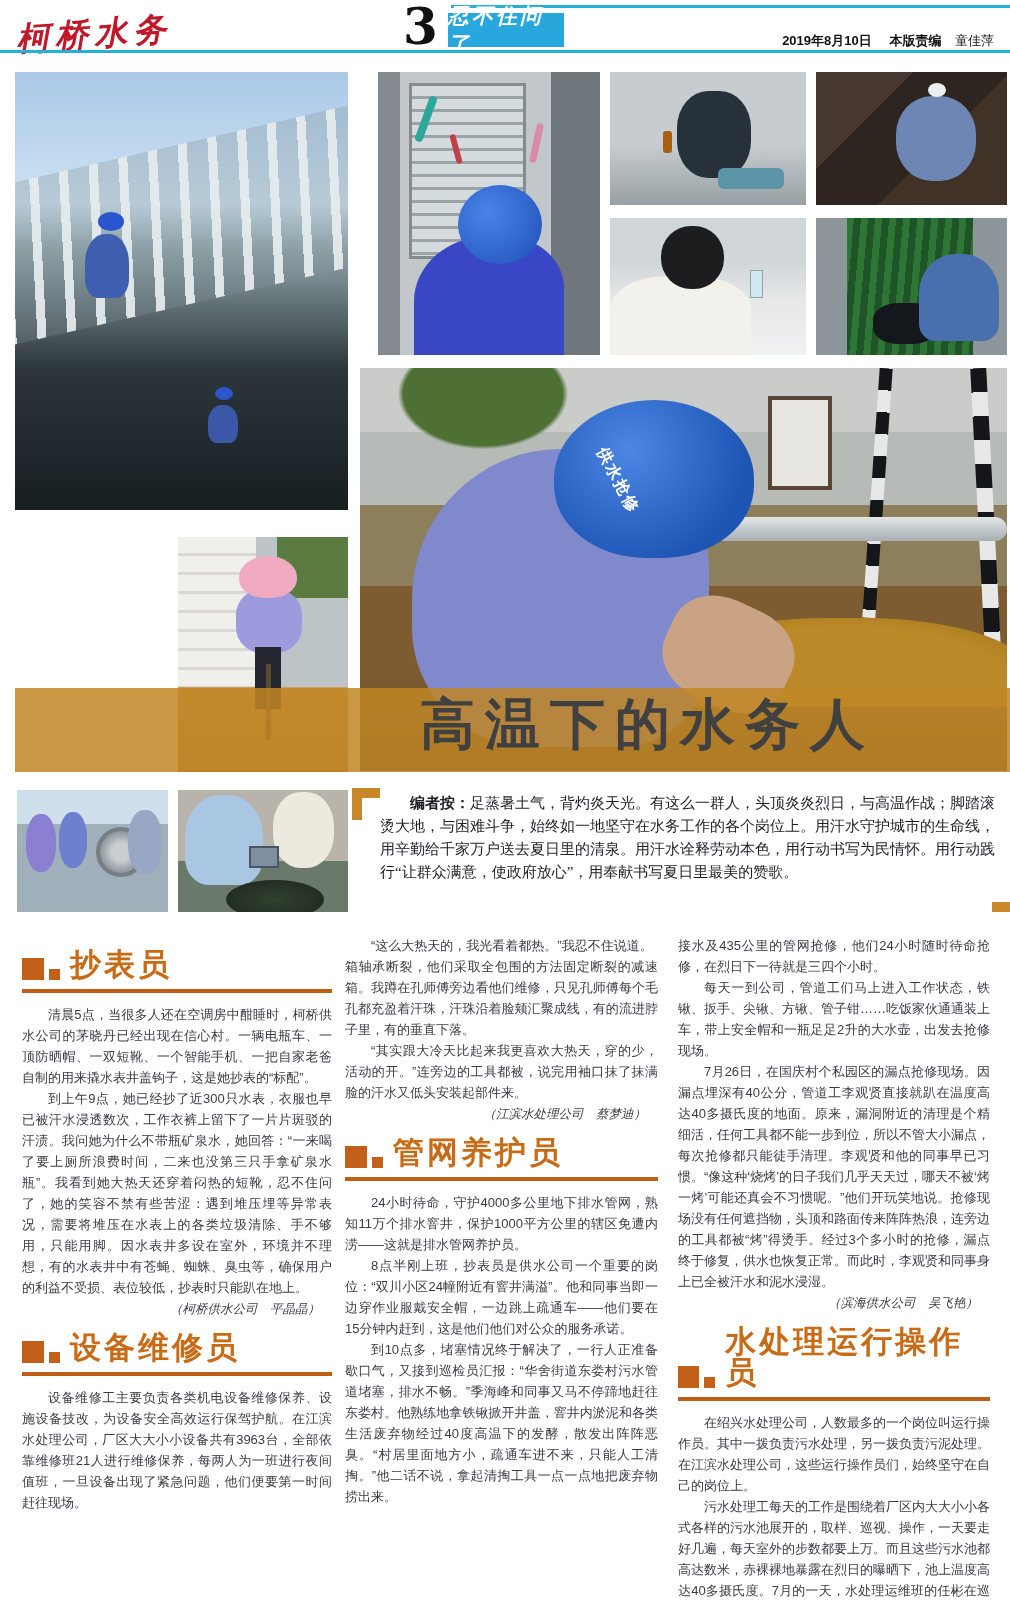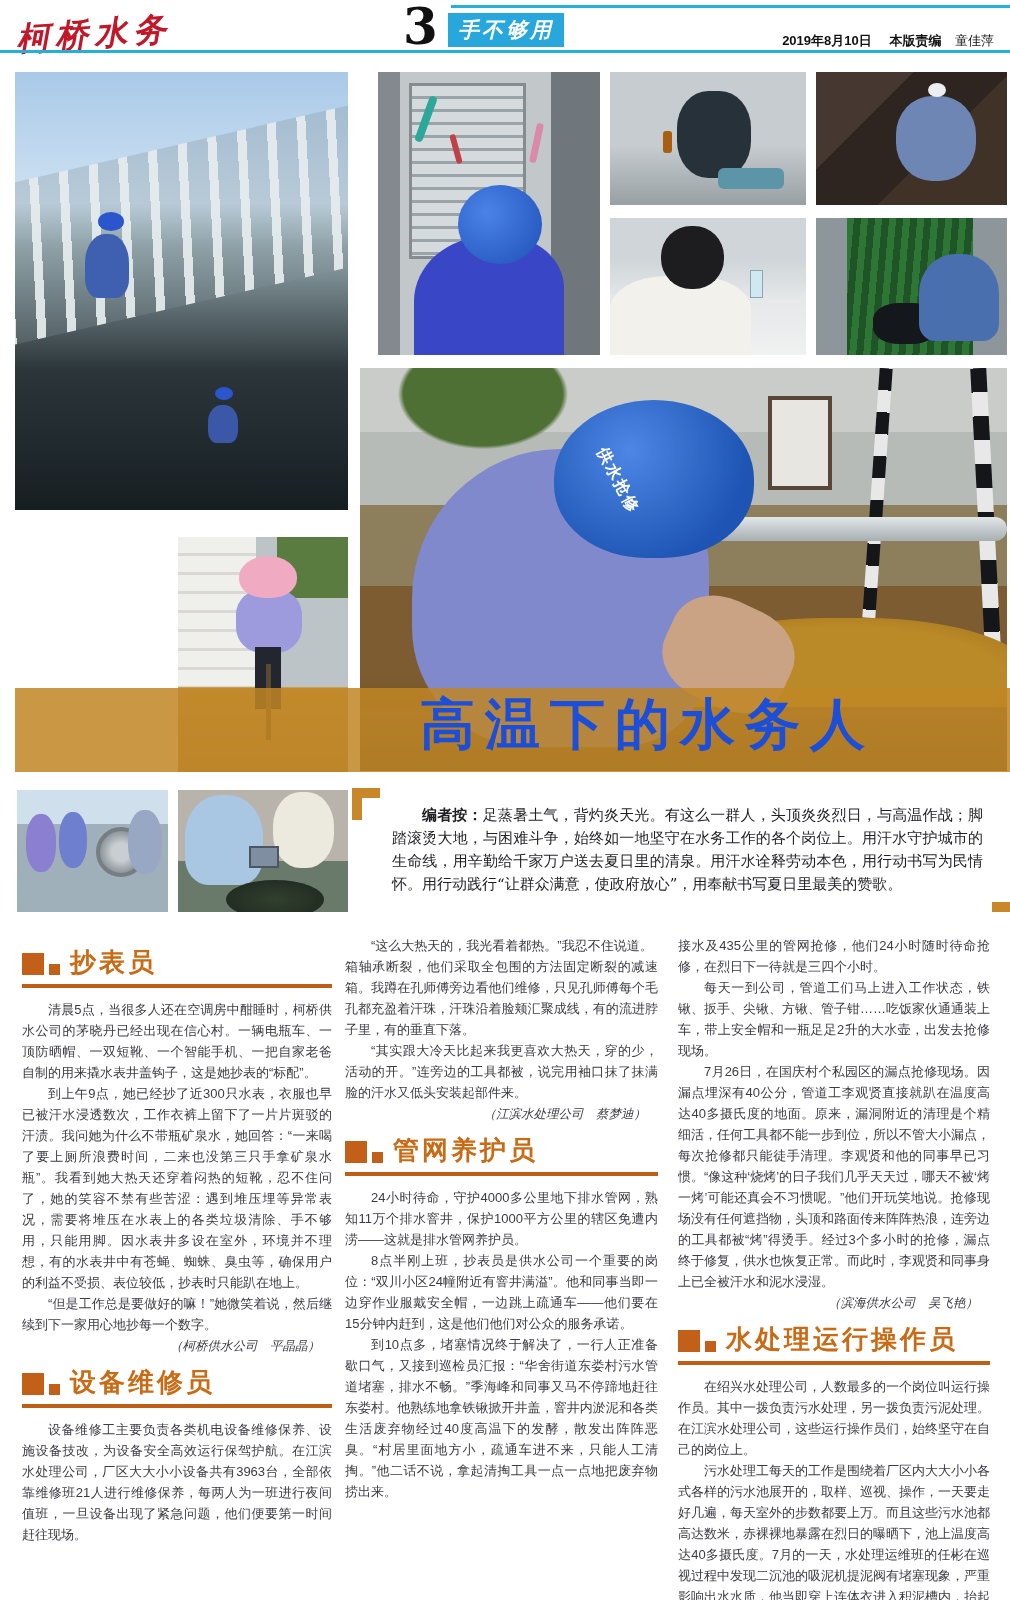--- a/index.html
+++ b/index.html
@@ -99,57 +99,57 @@
   .ph-manhole{left:178px;top:790px;width:170px;height:122px;
      background:linear-gradient(180deg,#b8b4ac 0 58%,#6a7a6a 58% 100%);}
   .mh1{left:4%;top:4%;width:46%;height:74%;background:#a9c6e2;border-radius:45% 45% 30% 30%;}
   .mh2{right:8%;top:2%;width:36%;height:62%;background:#eceadf;border-radius:45%;}
   .hole{left:28%;bottom:-6%;width:58%;height:32%;border-radius:50%;
      background:radial-gradient(ellipse,#31402f,#1c261c);}
   .tablet{left:42%;top:46%;width:26px;height:18px;background:#7f8ea0;border:2px solid #4a5664;}
   
   .band{position:absolute;left:15px;top:688px;width:995px;height:84px;
      background:rgba(193,134,36,0.85);z-index:5;}
-  .headline{position:absolute;left:420px;top:697px;z-index:6;color:#1d4ed8;font-weight:bold;
+  .headline{position:absolute;left:420px;top:697px;z-index:6;color:#404040;font-weight:bold;
      font-size:55px;letter-spacing:10px;line-height:1;}
   
   .ed-note{position:absolute;left:368px;top:786px;width:637px;height:126px;padding:2px 6px 0 8px;
      box-sizing:border-box;font-family:"DejaVu Serif",serif;font-size:15px;line-height:23px;
      color:#1f1f24;text-align:justify;}
-  .ed-note p{margin:16px;text-indent:2em;}
+  .ed-note p{margin:4px;text-indent:2em;font-family:Liberation Serif, serif;}
   .ed-note .lbl{font-weight:bold;}
   .crn-tl{position:absolute;left:352px;top:788px;width:18px;height:22px;
      border-left:10px solid #c8882a;border-top:10px solid #c8882a;}
   .crn-br{position:absolute;left:992px;top:880px;width:18px;height:22px;
      border-right:10px solid #c8882a;border-bottom:10px solid #c8882a;}
   
   .col{position:absolute;top:935px;height:665px;overflow:hidden;}
   .col-1{left:22px;width:310px;}
   .col-2{left:345px;width:313px;}
   .col-3{left:678px;width:312px;}
   .sec-head{display:flex;align-items:flex-end;margin:14px 0 0 0;}
   .sq-big{width:22px;height:22px;background:#c2601a;}
   .sq-small{width:11px;height:11px;background:#c2601a;margin-left:5px;}
-  .sec-title{color:#c96a15;font-size:26px;font-weight:bold;letter-spacing:3px;line-height:1;margin-left:10px;}
+  .sec-title{color:#c96a15;font-size:31px;font-weight:bold;letter-spacing:3px;line-height:1;margin-left:10px;}
   .sec-rule{height:4px;background:#bf5f16;margin:9px 0 11px 0;}
   .para{font-size:13px;line-height:21px;text-align:justify;margin:0;color:#3b3b44;}
   .para.indent{text-indent:2em;}
   .byline{font-family:"DejaVu Serif",serif;font-style:italic;font-size:12.5px;color:#3b3b44;
      text-align:right;padding-right:12px;margin:3px 0 4px 0;}
 </style>
 </head>
 <body>
 
 <div class="page">
 
   <div class="mast-title">柯桥水务</div>
   <div class="rule-cyan-top"></div>
   <div class="page-num">3</div>
   <div class="sec-box">
-    <span>手不够用</span>
+    <span>忍不住问了</span>
   </div>
   <div class="dateline">
     <span>2019年8月10日</span>
     <span class="ed-label">本版责编</span>
     <span class="ed-name">童佳萍</span>
   </div>
   <div class="rule-cyan-main"></div>
 
   <div class="ph ph-walkway" title="工人在污水池上方的钢桥走道上作业">
     <div class="truss"></div>
@@ -232,21 +232,20 @@
 
   <div class="col col-1">
       <div class="sec-head">
         <span class="sq-big"></span>
         <span class="sq-small"></span>
         <span class="sec-title">抄表员</span>
       </div>
       <div class="sec-rule"></div>
       <p class="para indent">清晨5点，当很多人还在空调房中酣睡时，柯桥供水公司的茅晓丹已经出现在信心村。一辆电瓶车、一顶防晒帽、一双短靴、一个智能手机、一把自家老爸自制的用来撬水表井盖钩子，这是她抄表的“标配”。</p>
       <p class="para indent">到上午9点，她已经抄了近300只水表，衣服也早已被汗水浸透数次，工作衣裤上留下了一片片斑驳的汗渍。我问她为什么不带瓶矿泉水，她回答：“一来喝了要上厕所浪费时间，二来也没第三只手拿矿泉水瓶”。我看到她大热天还穿着闷热的短靴，忍不住问了，她的笑容不禁有些苦涩：遇到堆压埋等异常表况，需要将堆压在水表上的各类垃圾清除、手不够用，只能用脚。因水表井多设在室外，环境并不理想，有的水表井中有苍蝇、蜘蛛、臭虫等，确保用户的利益不受损、表位较低，抄表时只能趴在地上。</p>
-      <p class="para indent">“但是工作总是要做好的嘛！”她微笑着说，然后继续到下一家用心地抄每一个数字。</p>
       <p class="byline">（柯桥供水公司　平晶晶）</p>
       <div class="sec-head">
         <span class="sq-big"></span>
         <span class="sq-small"></span>
         <span class="sec-title">设备维修员</span>
       </div>
       <div class="sec-rule"></div>
       <p class="para indent">设备维修工主要负责各类机电设备维修保养、设施设备技改，为设备安全高效运行保驾护航。在江滨水处理公司，厂区大大小小设备共有3963台，全部依靠维修班21人进行维修保养，每两人为一班进行夜间值班，一旦设备出现了紧急问题，他们便要第一时间赶往现场。</p>
     </div>
   <div class="col col-2">

